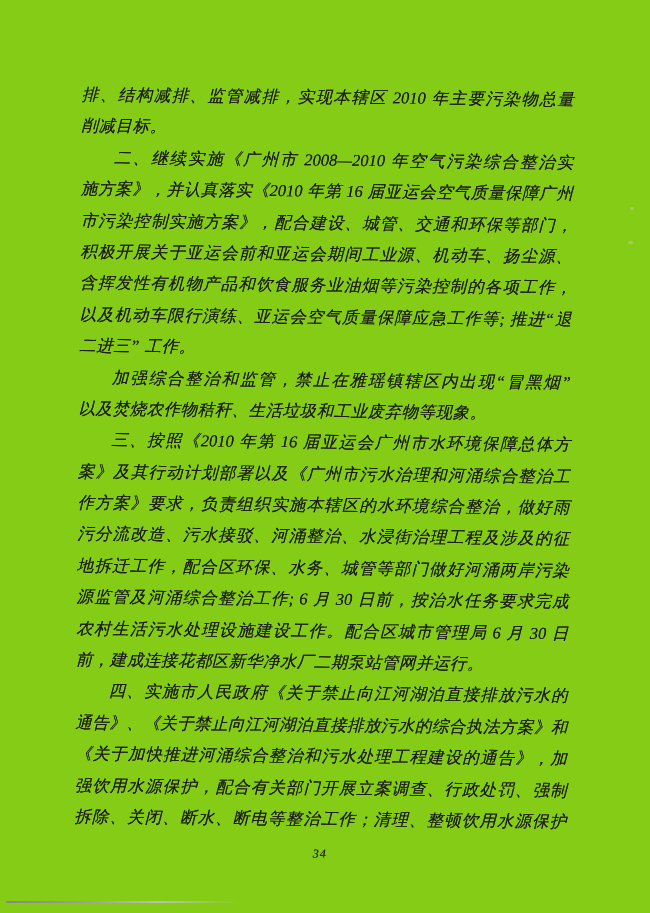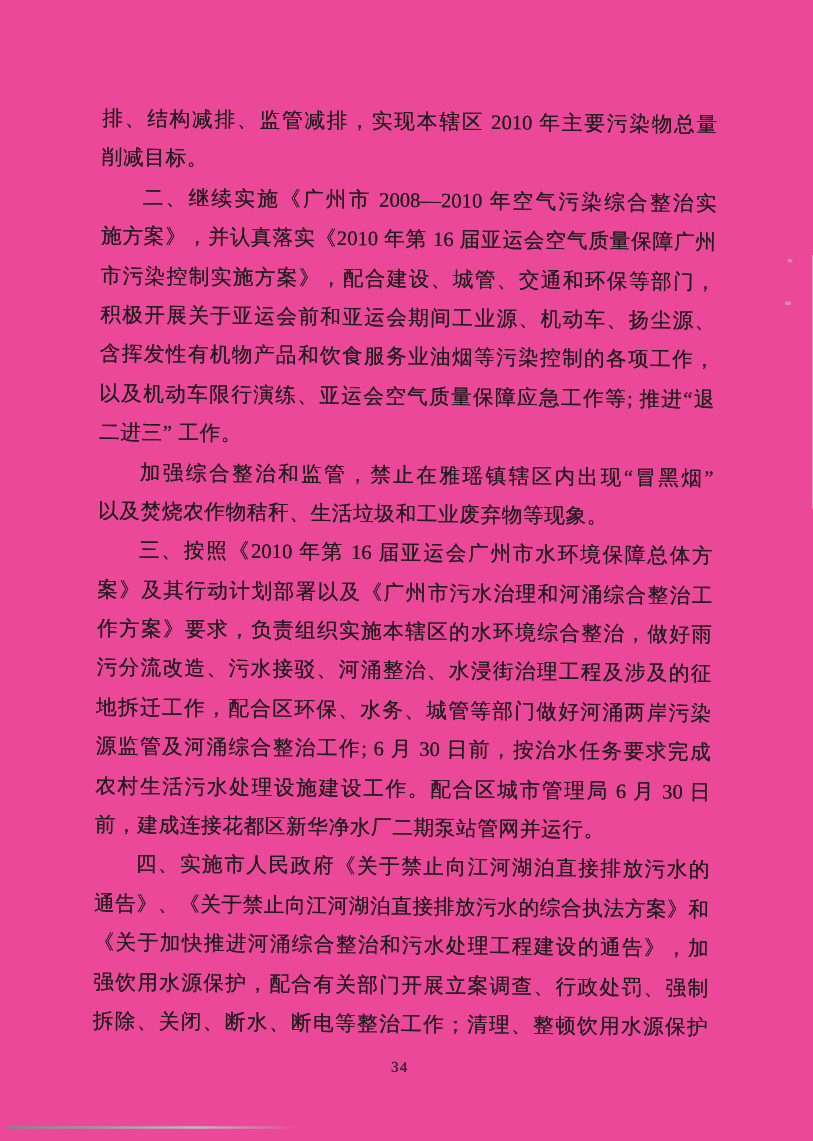--- a/index.html
+++ b/index.html
@@ -7,21 +7,22 @@
     width: 650px;
     height: 913px;
     background: #fdfdfd;
     position: relative;
     overflow: hidden;
     font-family: "Liberation Serif", "DejaVu Serif", serif;
   }
   .scanned-page {
     position: absolute;
     inset: 0;
-    background: #ec4899;
+    background: #84cc16;
+    font-style: italic;
   }
   .text-block {
     position: absolute;
     left: 82px;
     top: 79px;
     width: 492px;
     transform: rotate(0.6deg);
     transform-origin: 0 0;
     color: #1e1e1e;
     text-shadow: 0 0 0.5px rgba(25,25,25,0.85);

